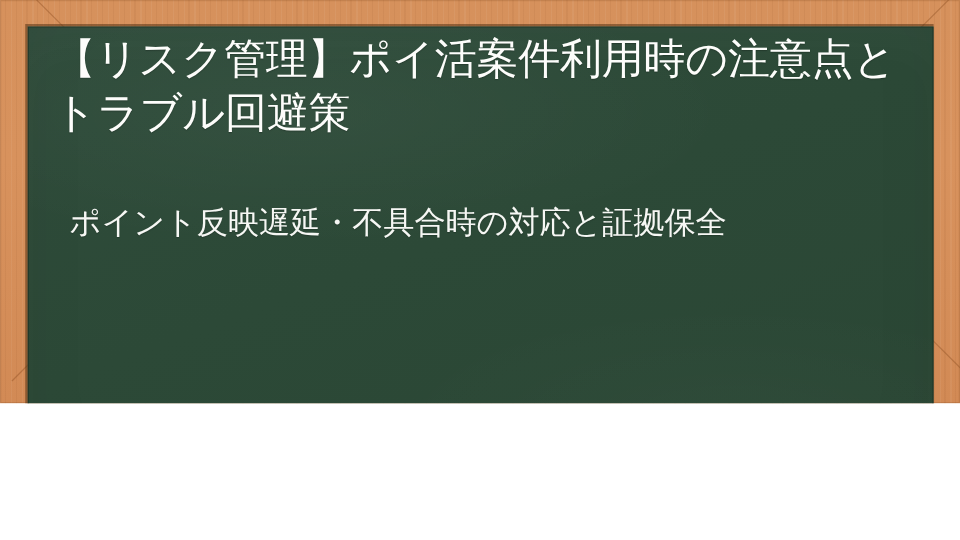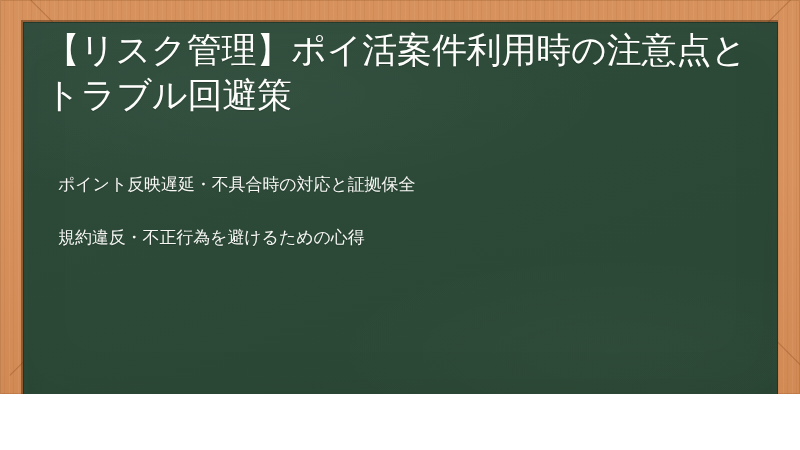--- a/index.html
+++ b/index.html
@@ -11,21 +11,21 @@
     width: 800px;
     height: 450px;
     overflow: hidden;
     font-family: "Liberation Sans", "DejaVu Sans", sans-serif;
   }
 
   
   #blackboard-slide {
     position: relative;
     width: 800px;
-    height: 394px;
+    height: 336px;
     box-sizing: border-box;
     background:
       
       repeating-linear-gradient(90deg,
         rgba(255,255,255,0.055) 0px,
         rgba(255,255,255,0.055) 1px,
         rgba(0,0,0,0.00) 1px,
         rgba(0,0,0,0.00) 4px,
         rgba(120,60,20,0.07) 4px,
         rgba(120,60,20,0.07) 5px,
@@ -119,21 +119,21 @@
     position: absolute;
     left: 35px;
     top: 136px;
     width: 700px;
     margin: 0;
     padding: 0;
     list-style: none;
   }
   #bullet-list li {
     color: #f6f7f4;
-    font-size: 17px;
+    font-size: 26px;
     line-height: 1.0;
     font-weight: 400;
     letter-spacing: -0.1px;
     height: 53px;
     display: flex;
     align-items: center;
     text-shadow: 0 1px 1px rgba(0,0,0,0.20);
   }
 
   
@@ -159,21 +159,20 @@
   <div class="miter miter-bl"></div>
   <div class="miter miter-br"></div>
 
   <div id="chalkboard">
     <div class="board-inner">
 
       <h1 id="board-title">【リスク管理】ポイ活案件利用時の注意点とトラブル回避策</h1>
 
       <ul id="bullet-list">
         <li>ポイント反映遅延・不具合時の対応と証拠保全</li>
-        <li>規約違反・不正行為を避けるための心得</li>
       </ul>
 
       <div id="chalk-eraser"></div>
 
     </div>
   </div>
 
 </div>
 
 </body></html>

